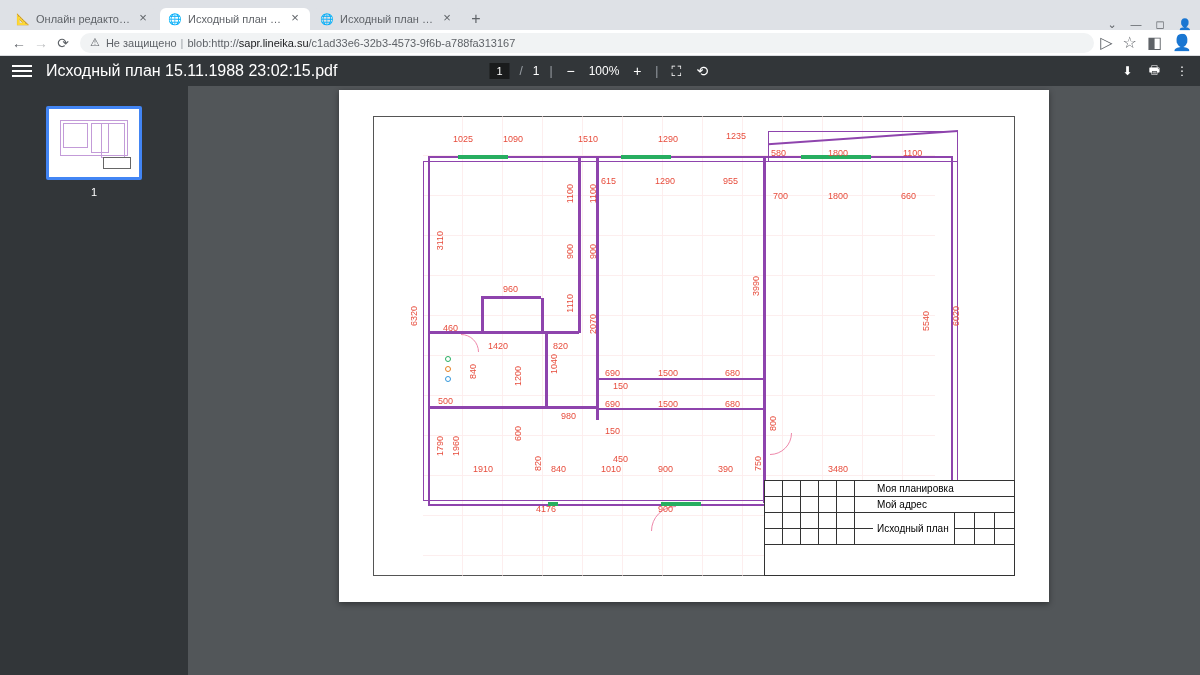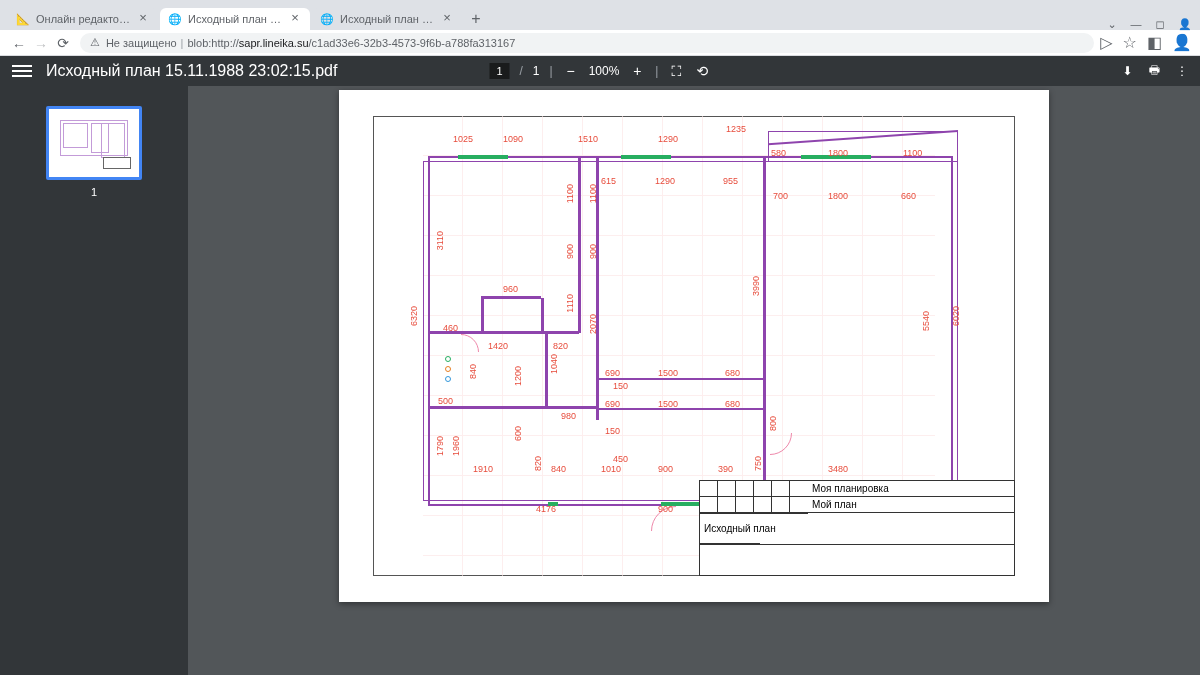--- a/index.html
+++ b/index.html
@@ -54,26 +54,26 @@
 .plan-border { position: absolute; inset: 0; border: 1.5px solid #555; }
 .outer-wall { position: absolute; border: 2px solid #8e44ad; }
 .inner-wall { position: absolute; background: #8e44ad; }
 .dim-txt { position: absolute; font-size: 9px; color: #e74c3c; font-family: Liberation Sans, sans-serif; white-space: nowrap; }
 .dim-v { writing-mode: vertical-rl; transform: rotate(180deg); }
 .grid-line { position: absolute; background: #f8d7da; }
 .win-mark { position: absolute; background: #27ae60; }
 .door-arc { position: absolute; border: 1px solid #e8a; border-radius: 50%; }
 
 
-.titleblock { position: absolute; right: 0; bottom: 0; width: 316px; height: 96px; border: 1.5px solid #333; background: #fff; font-size: 10px; }
+.titleblock { position: absolute; right: 0; bottom: 0; width: 251px; height: 96px; border: 1.5px solid #333; background: #fff; font-size: 10px; }
 .tb-row { border-bottom: 1px solid #333; display: flex; height: 16px; }
 .tb-left { width: 108px; display: flex; }
 .tb-right { flex: 1; padding: 2px 4px; display: flex; align-items: center; }
 .tb-mini { width: 18px; height: 100%; border-right: 1px solid #333; }
-.tb-row2 { display: flex; height: 32px; flex-direction: column; }
+.tb-row2 { display: flex; height: 32px; }
 .tb-rstack { width: 60px; border-left: 1px solid #333; display: flex; flex-direction: column; }
 .tb-rstack div { flex: 1; border-bottom: 1px solid #333; display:flex; }
 .tb-rstack div span { flex:1; border-right: 1px solid #333; }
 </style>
 </head>
 <body>
 
 <div class="titlebar"></div>
 
 <div class="tabstrip">
@@ -197,21 +197,21 @@
         <div class="door-arc" style="left:70px;top:218px;width:36px;height:36px;clip-path:polygon(50% 0,100% 0,100% 50%,50% 50%)"></div>
 
         <div style="position:absolute;left:72px;top:240px;width:6px;height:6px;border:1px solid #27ae60;border-radius:50%"></div>
         <div style="position:absolute;left:72px;top:250px;width:6px;height:6px;border:1px solid #e67e22;border-radius:50%"></div>
         <div style="position:absolute;left:72px;top:260px;width:6px;height:6px;border:1px solid #3498db;border-radius:50%"></div>
 
         <div class="dim-txt" style="left:80px;top:18px">1025</div>
         <div class="dim-txt" style="left:130px;top:18px">1090</div>
         <div class="dim-txt" style="left:205px;top:18px">1510</div>
         <div class="dim-txt" style="left:285px;top:18px">1290</div>
-        <div class="dim-txt" style="left:353px;top:8px">1235</div>
+        <div class="dim-txt" style="left:353px;top:15px">1235</div>
 
         <div class="dim-txt" style="left:398px;top:32px">580</div>
         <div class="dim-txt" style="left:455px;top:32px">1800</div>
         <div class="dim-txt" style="left:530px;top:32px">1100</div>
 
         <div class="dim-txt" style="left:228px;top:60px">615</div>
         <div class="dim-txt" style="left:282px;top:60px">1290</div>
         <div class="dim-txt" style="left:350px;top:60px">955</div>
 
         <div class="dim-txt" style="left:400px;top:75px">700</div>
@@ -281,21 +281,21 @@
           </div>
           <div class="tb-row">
             <div class="tb-left">
                 <div class="tb-mini"></div>
                 <div class="tb-mini"></div>
                 <div class="tb-mini"></div>
                 <div class="tb-mini"></div>
                 <div class="tb-mini"></div>
                 <div class="tb-mini" style="border:none"></div>
               </div>
-            <div class="tb-right">Мой план</div>
+            <div class="tb-right">Мой адрес</div>
           </div>
           <div class="tb-row2" style="border-bottom:1px solid #333">
             <div class="tb-left" style="flex-direction:column">
               <div style="flex:1;border-bottom:1px solid #333;display:flex">
                   <div class="tb-mini"></div>
                   <div class="tb-mini"></div>
                   <div class="tb-mini"></div>
                   <div class="tb-mini"></div>
                   <div class="tb-mini"></div>
                   <div class="tb-mini" style="border:none"></div>

